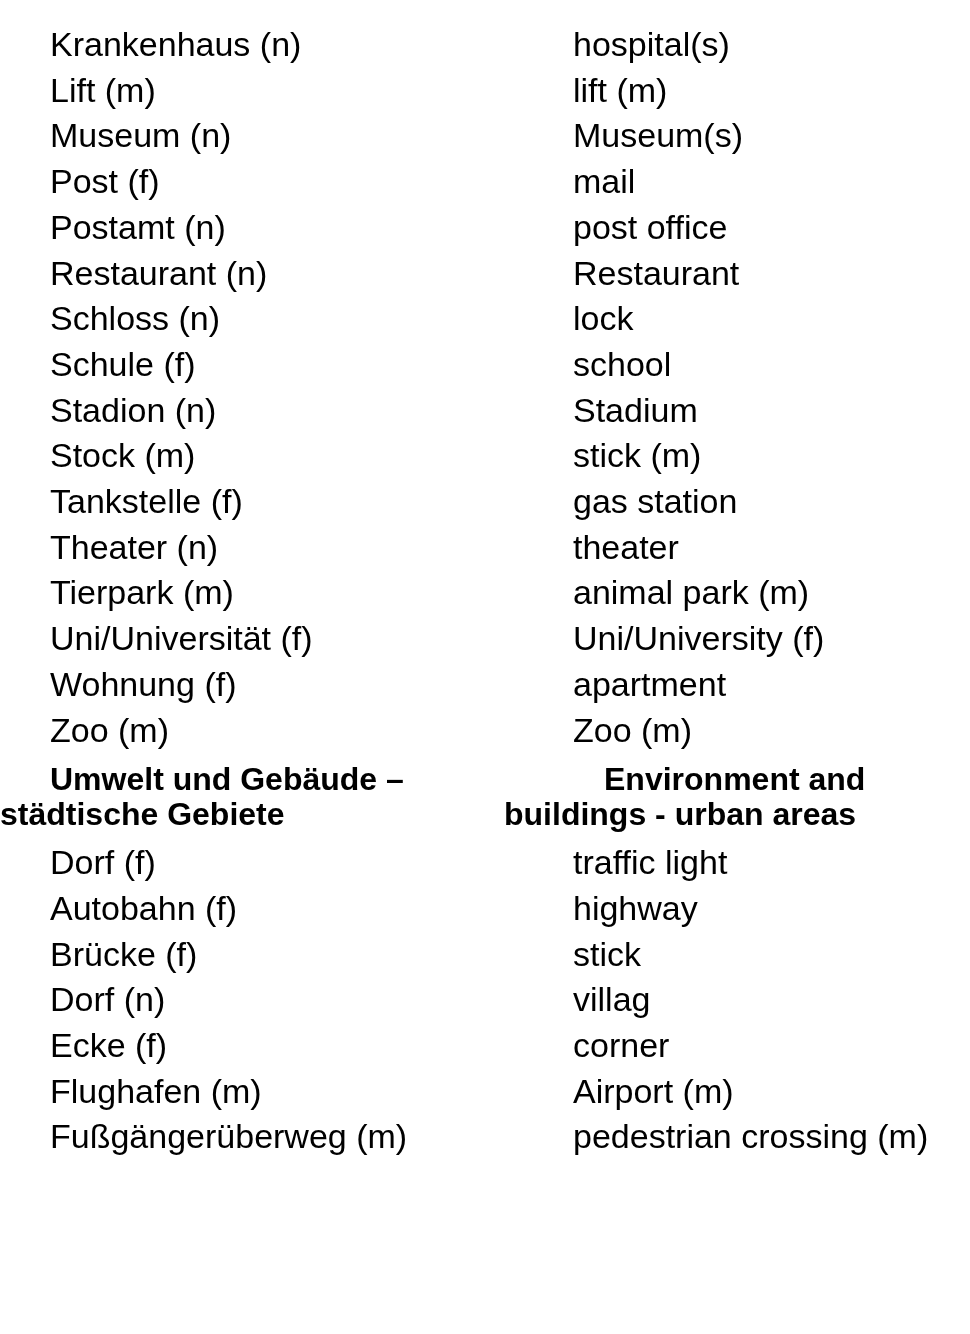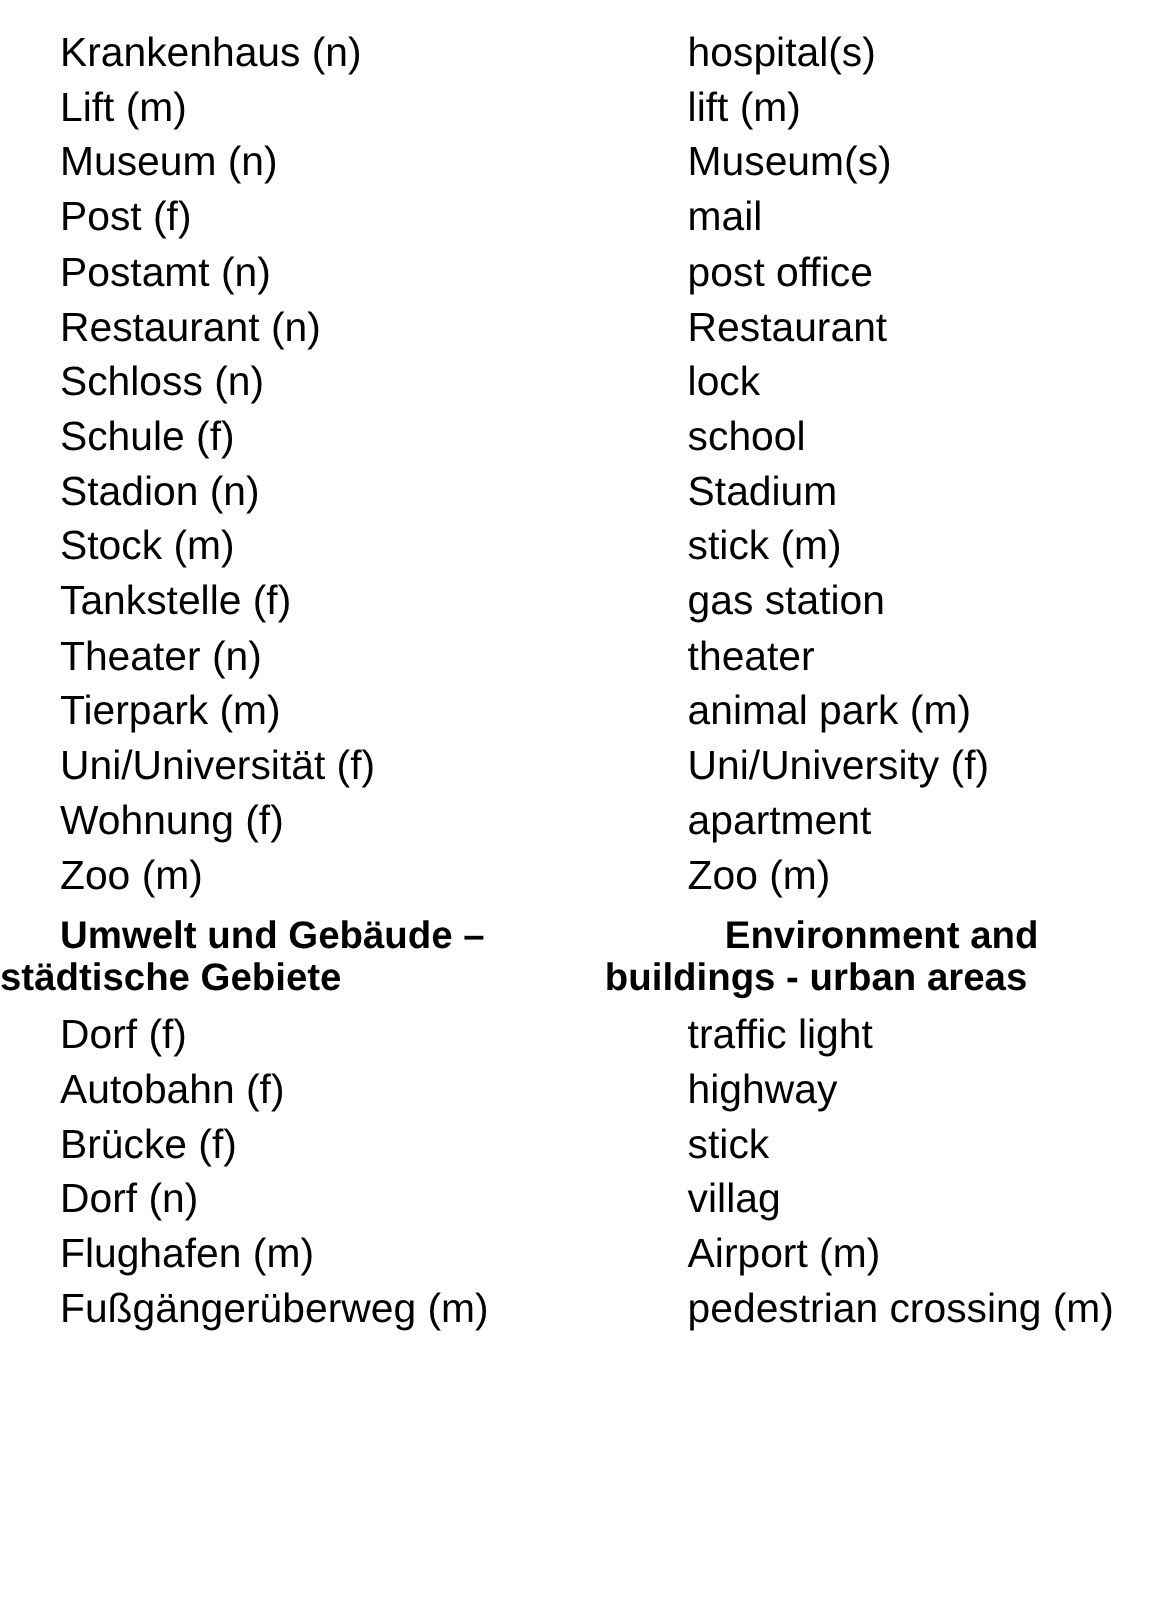--- a/index.html
+++ b/index.html
@@ -155,20 +155,24 @@
         </tr>
         <tr class="entry-row">
           <td><span class="term de">Brücke (f)</span></td>
           <td><span class="term en">stick</span></td>
         </tr>
         <tr class="entry-row">
           <td><span class="term de">Dorf (n)</span></td>
           <td><span class="term en">villag</span></td>
         </tr>
         <tr class="entry-row">
+          <td><span class="term de">Ecke (f)</span></td>
+          <td><span class="term en">corner</span></td>
+        </tr>
+        <tr class="entry-row">
           <td><span class="term de">Flughafen (m)</span></td>
           <td><span class="term en">Airport (m)</span></td>
         </tr>
         <tr class="entry-row">
           <td><span class="term de">Fußgängerüberweg (m)</span></td>
           <td><span class="term en">pedestrian crossing (m)</span></td>
         </tr>
       </tbody>
   </table>
 </div>

